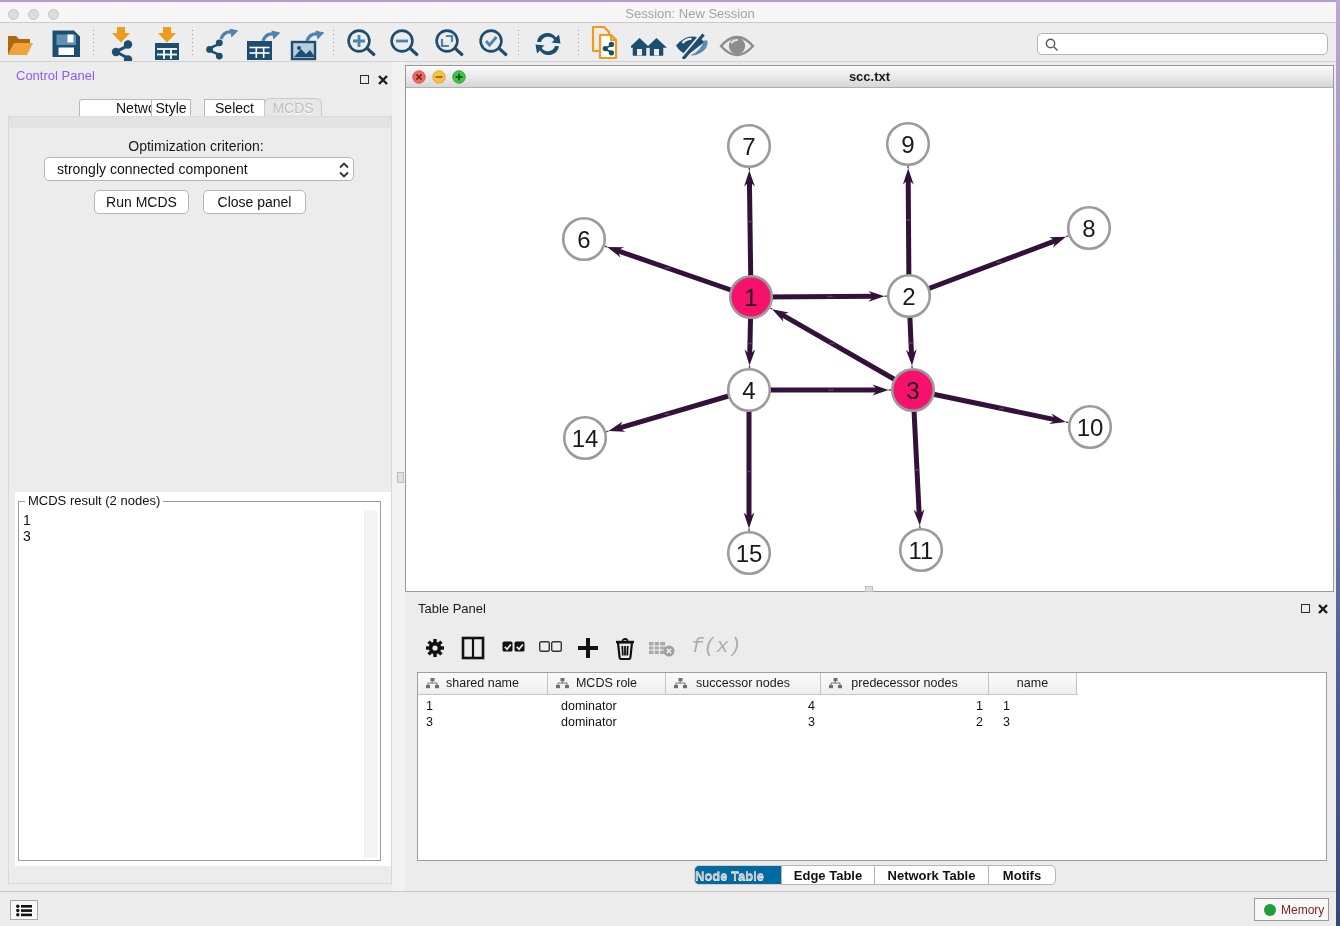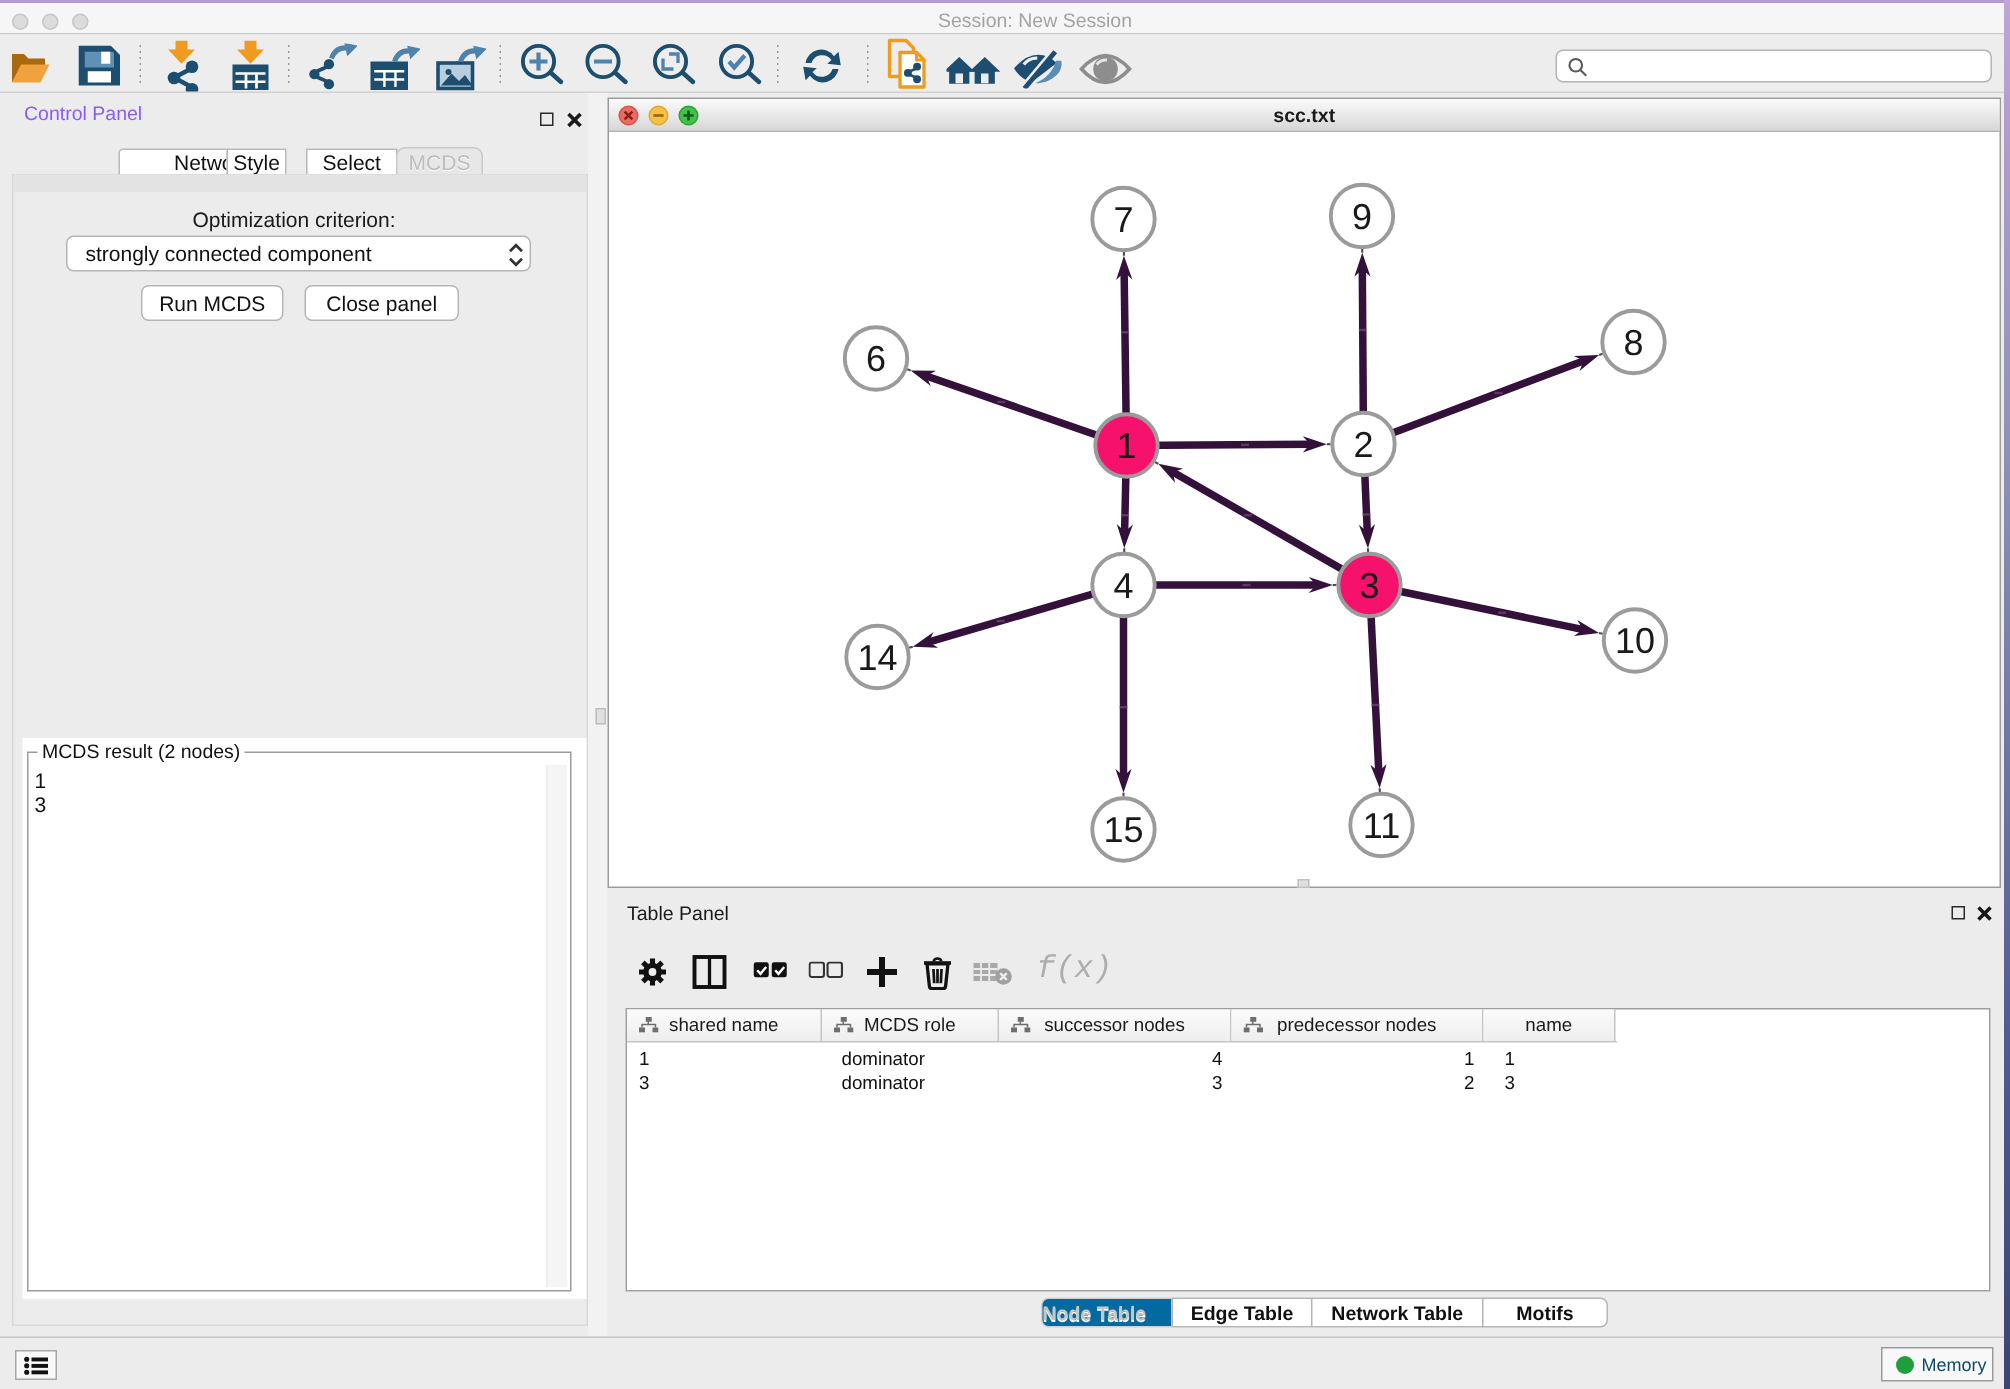--- a/index.html
+++ b/index.html
@@ -413,33 +413,33 @@
       <div class="abs" style="left:585px;top:26px;font-size:12.5px;color:#111;">1</div>
       <div class="abs" style="left:8px;top:42px;font-size:12.5px;color:#111;">3</div>
       <div class="abs" style="left:143px;top:42px;font-size:12.5px;color:#111;">dominator</div>
       <div class="abs" style="left:248px;top:42px;width:149px;text-align:right;font-size:12.5px;color:#111;">3</div>
       <div class="abs" style="left:403px;top:42px;width:162px;text-align:right;font-size:12.5px;color:#111;">2</div>
       <div class="abs" style="left:585px;top:42px;font-size:12.5px;color:#111;">3</div>
     </div>
     <div class="abs" style="left:289px;top:268px;width:88px;height:20px;background:#0369a1;border:1px solid #cfcfcf;border-radius:5px 0 0 5px;font-size:13px;font-weight:bold;color:#c6c6c6;text-align:left;line-height:19px;text-shadow:0 1px 0 #fff;">Node Table</div>
     <div class="abs" style="left:376px;top:268px;width:94px;height:20px;background:#fff;border:1px solid #b5b5b5;font-size:13px;font-weight:bold;color:#111;text-align:center;line-height:19px;">Edge Table</div>
     <div class="abs" style="left:469px;top:268px;width:115px;height:20px;background:#fff;border:1px solid #b5b5b5;font-size:13px;font-weight:bold;color:#111;text-align:center;line-height:19px;">Network Table</div>
-    <div class="abs" style="left:583px;top:268px;width:84px;height:20px;background:#fff;border:1px solid #b5b5b5;border-radius:0 5px 5px 0;font-size:13px;font-weight:bold;color:#111;text-align:center;line-height:19px;">Motifs</div>
+    <div class="abs" style="left:583px;top:268px;width:68px;height:20px;background:#fff;border:1px solid #b5b5b5;border-radius:0 5px 5px 0;font-size:13px;font-weight:bold;color:#111;text-align:center;line-height:19px;">Motifs</div>
   </div>
 
 <div class="abs" style="left:0;top:891px;width:1336px;height:35px;background:#ececec;border-top:1px solid #c6c6c6;">
   <div class="abs" style="left:10px;top:8px;width:28px;height:20px;background:#f8f8f8;border:1px solid #a8a8a8;">
 <svg class="abs" style="left:5px;top:3px;" width="17" height="13" viewBox="0 0 17 13">
         <g fill="#111">
           <circle cx="1.8" cy="2.2" r="1.7"></circle>
           <circle cx="1.8" cy="6.5" r="1.7"></circle>
           <circle cx="1.8" cy="10.8" r="1.7"></circle>
           <rect x="5" y="1" width="11" height="2.6"></rect>
           <rect x="5" y="5.3" width="11" height="2.6"></rect>
           <rect x="5" y="9.6" width="11" height="2.6"></rect>
         </g>
       </svg>
     </div>
-  <div class="abs" style="left:1254px;top:6px;width:75px;height:23px;background:#f8f8f8;border:1px solid #9a9a9a;font-size:12px;color:#0c4a6e;">
+  <div class="abs" style="left:1254px;top:6px;width:75px;height:23px;background:#f8f8f8;border:1px solid #9a9a9a;font-size:12px;color:#7f1d1d;">
     <span class="abs" style="left:9px;top:5px;width:12px;height:12px;border-radius:50%;background:#1f9e3e;"></span>
     <span class="abs" style="left:26px;top:4px;">Memory</span>
   </div>
 </div>
 
 </body></html>

